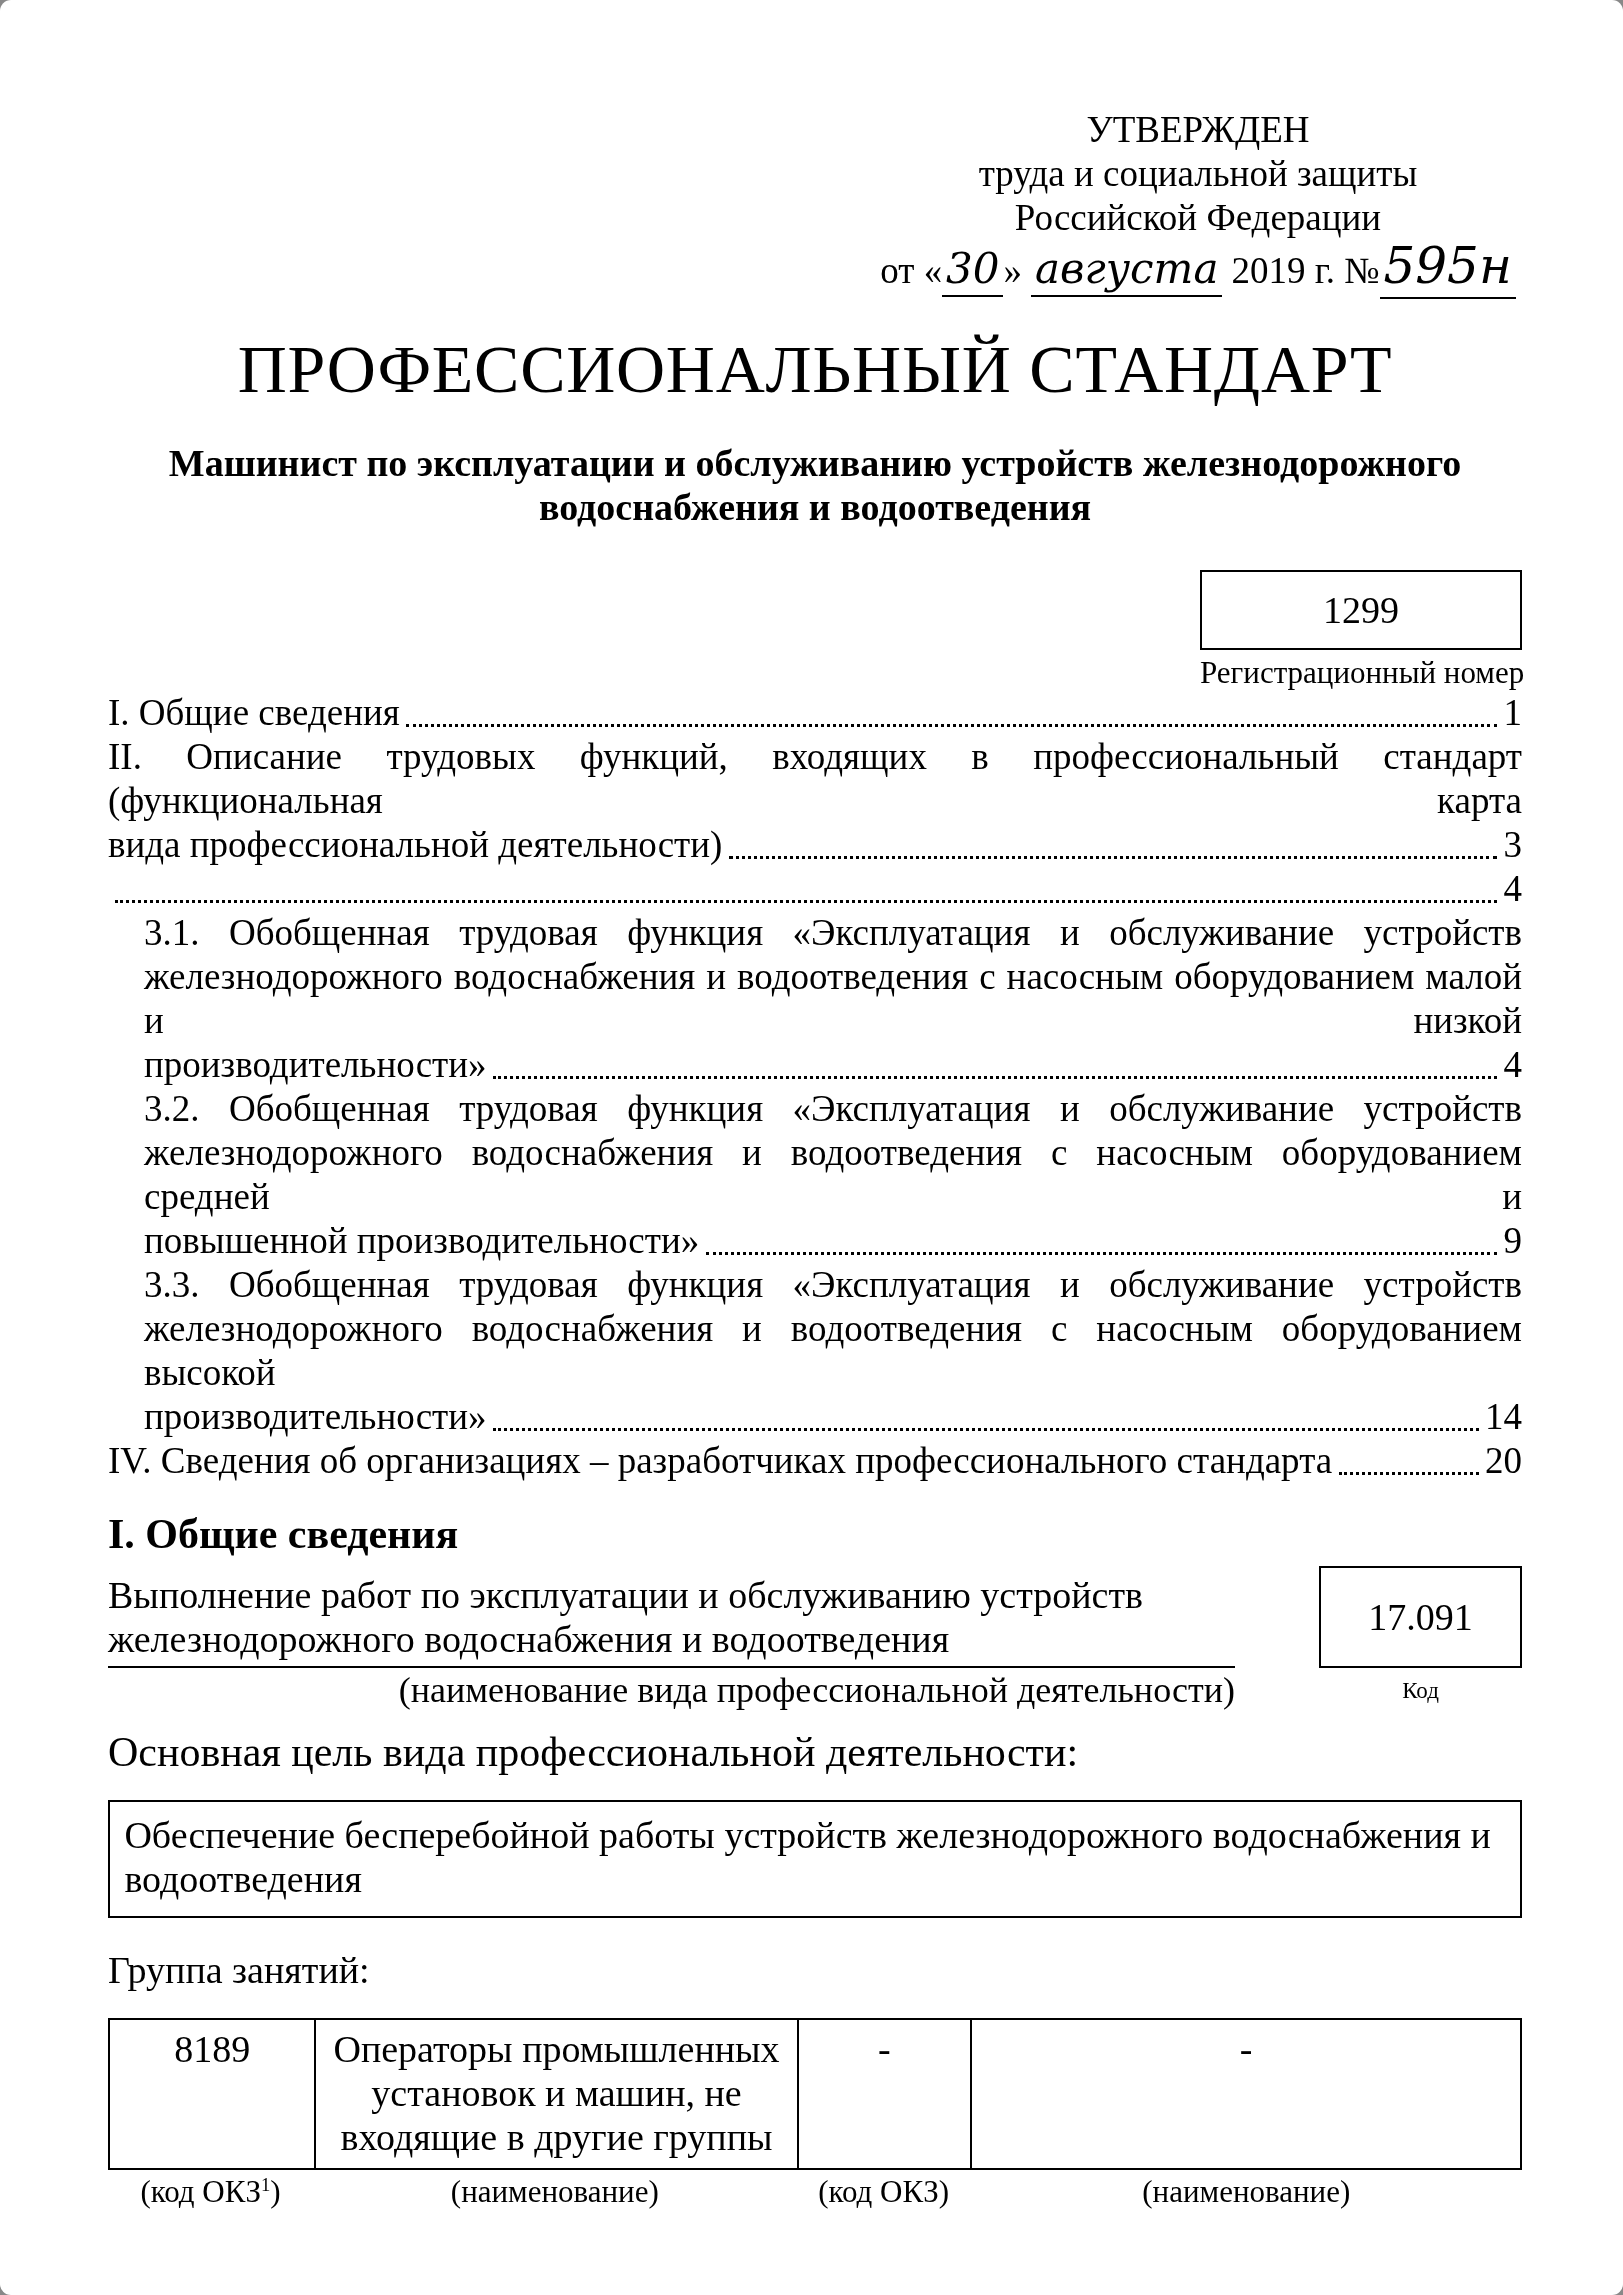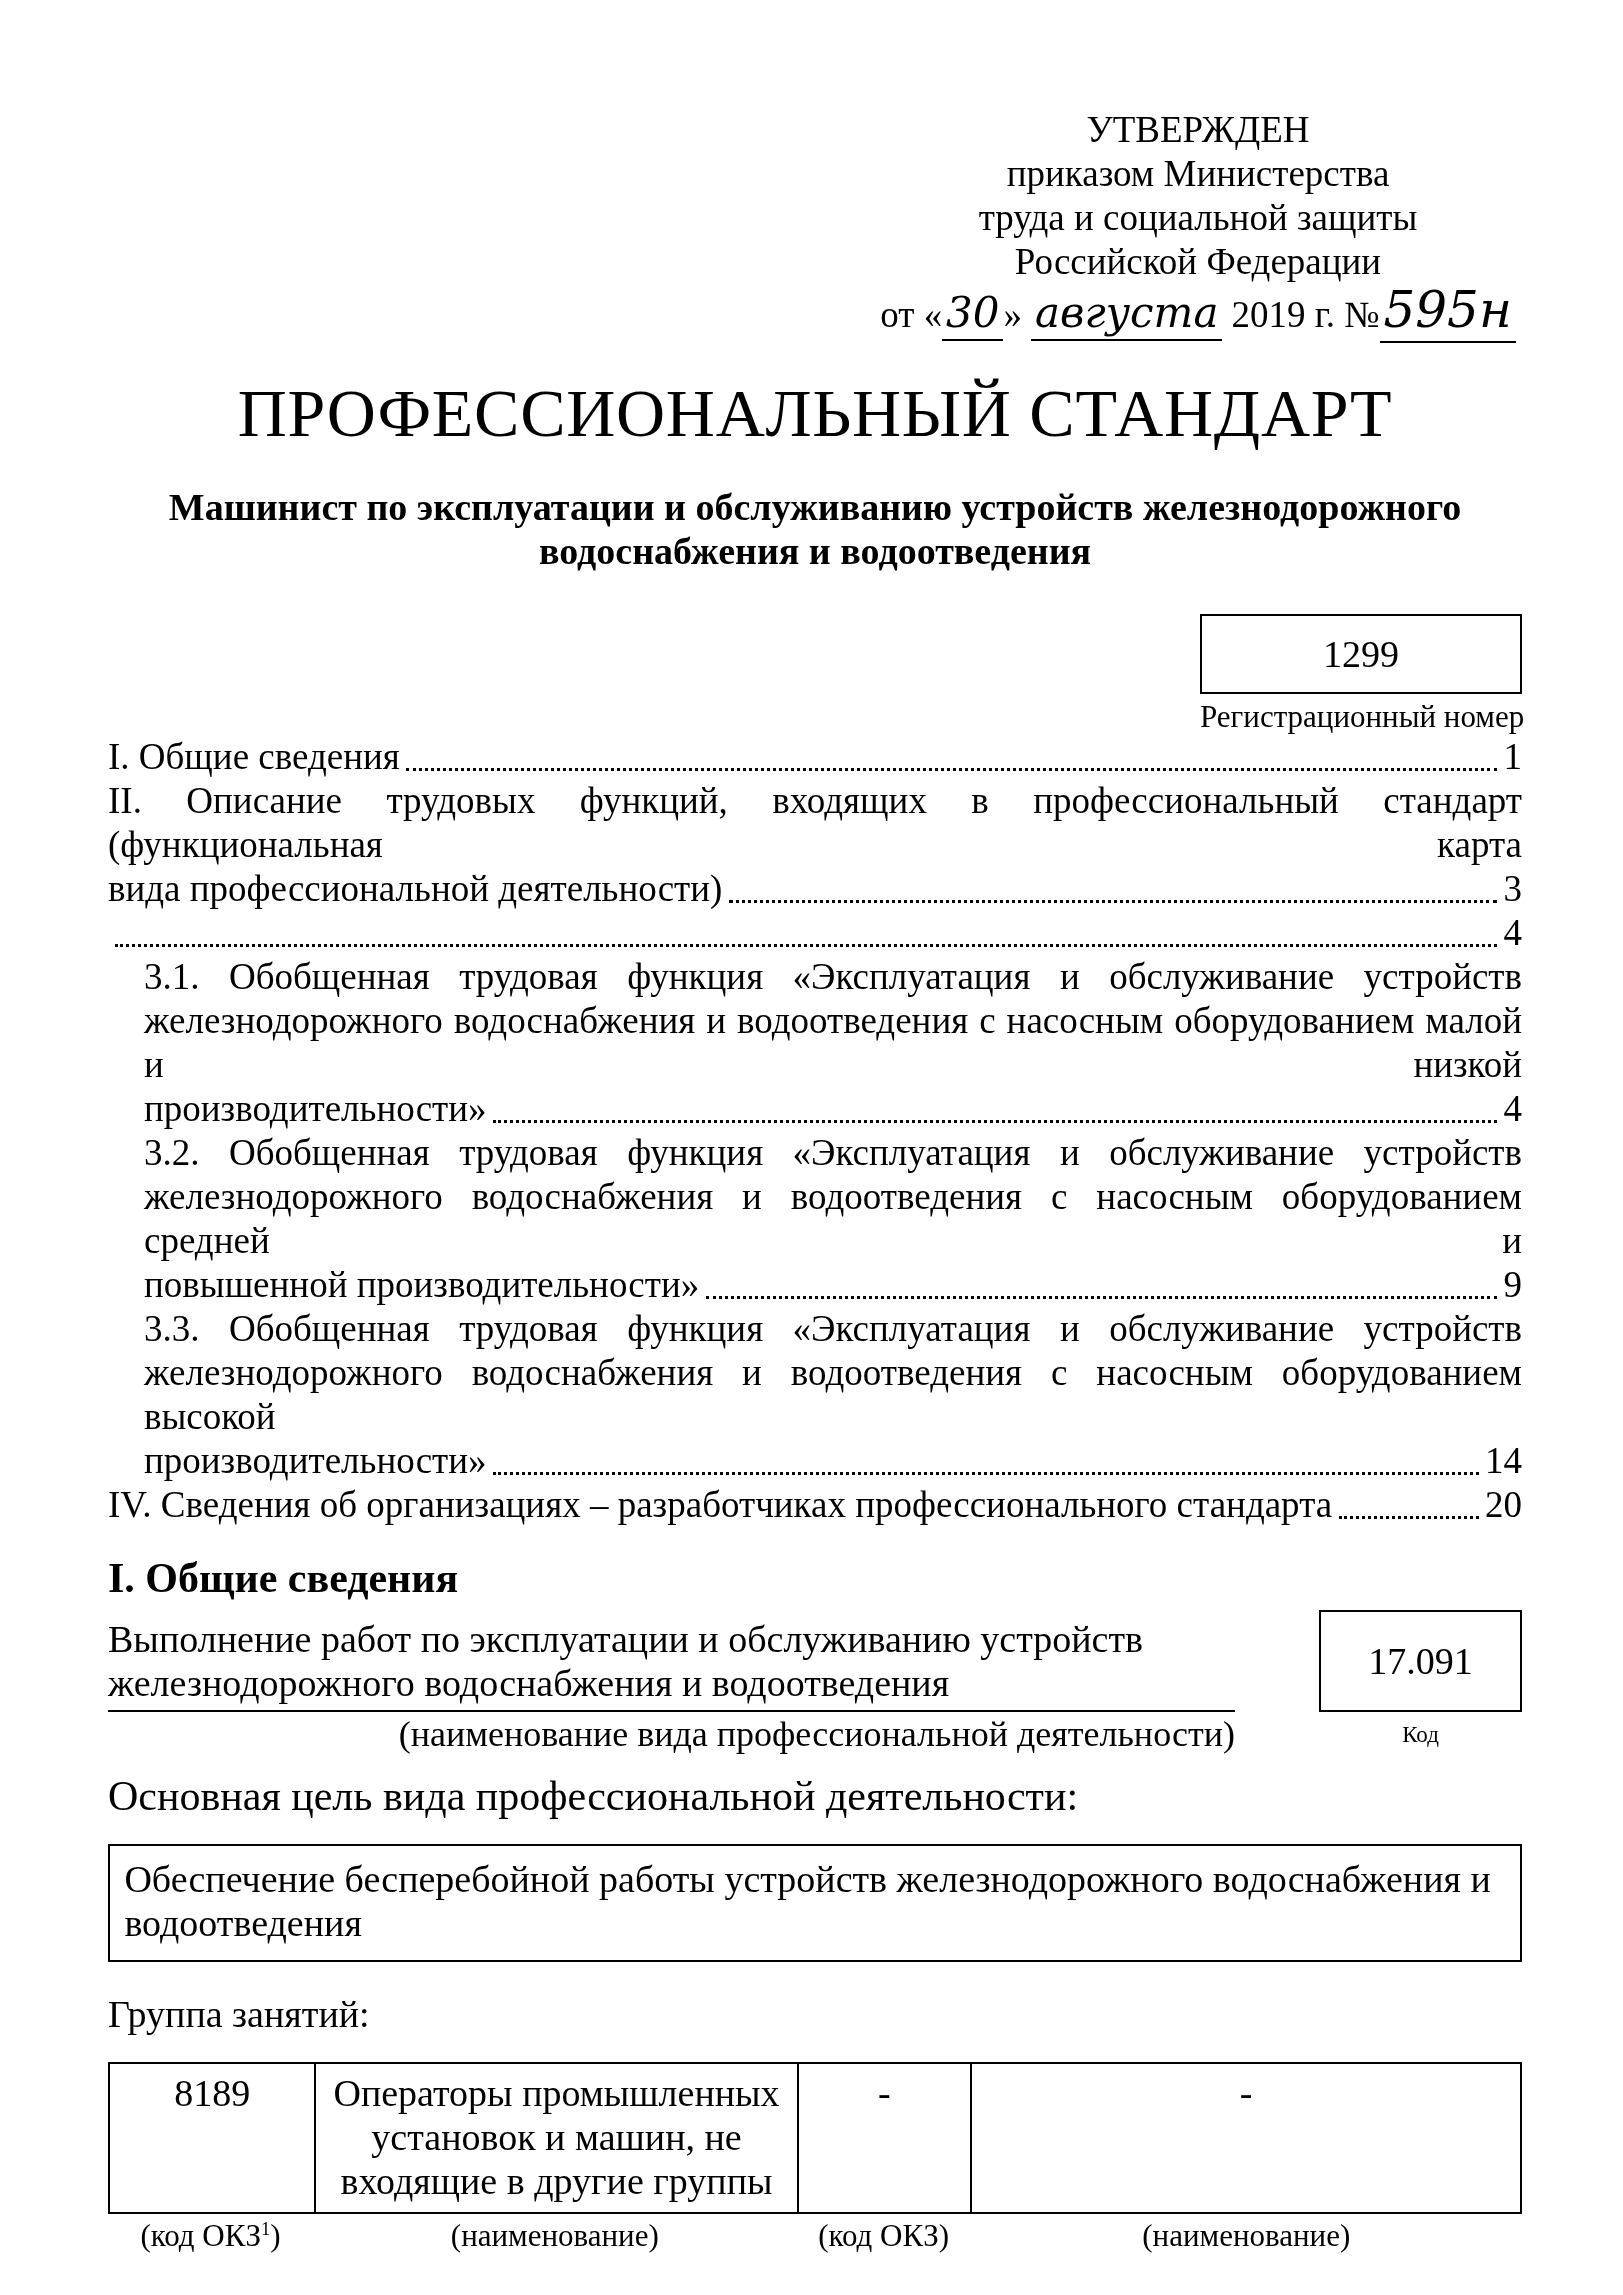--- a/index.html
+++ b/index.html
@@ -6,20 +6,21 @@
   .page{
     position:relative;
     width:1623px;
     height:2295px;
     background:#ffffff;
     color:#000;
     font-family:"Liberation Serif","DejaVu Serif",serif;
     box-sizing:border-box;
     padding:108px 101px 0 108px;
     overflow:hidden;
+    border-radius:11px;
   }
   
   .approval{
     width:648px;
     margin-left:auto;
     text-align:center;
     font-size:37px;
     line-height:44px;
     white-space:nowrap;
   }
@@ -123,21 +124,20 @@
   .gcap{text-align:center;}
   sup.fn{font-size:60%;vertical-align:super;line-height:0;}
 </style>
 </head>
 <body>
 
 <div class="page">
 
   <div class="approval">
     <div>УТВЕРЖДЕН</div>
-    <div>приказом Министерства</div>
     <div>труда и социальной защиты</div>
     <div>Российской Федерации</div>
     <div class="approval-date"><span>от «</span><span class="hw u">30</span><span class="m-right">»</span><span class="hw u m-right">августа</span><span>2019 г. №</span><span class="hw num u">595н</span></div>
   </div>
 
   <div class="doc-title">ПРОФЕССИОНАЛЬНЫЙ СТАНДАРТ</div>
   <div class="doc-subtitle">
     <div>Машинист по эксплуатации и обслуживанию устройств железнодорожного</div>
     <div>водоснабжения и водоотведения</div>
   </div>

